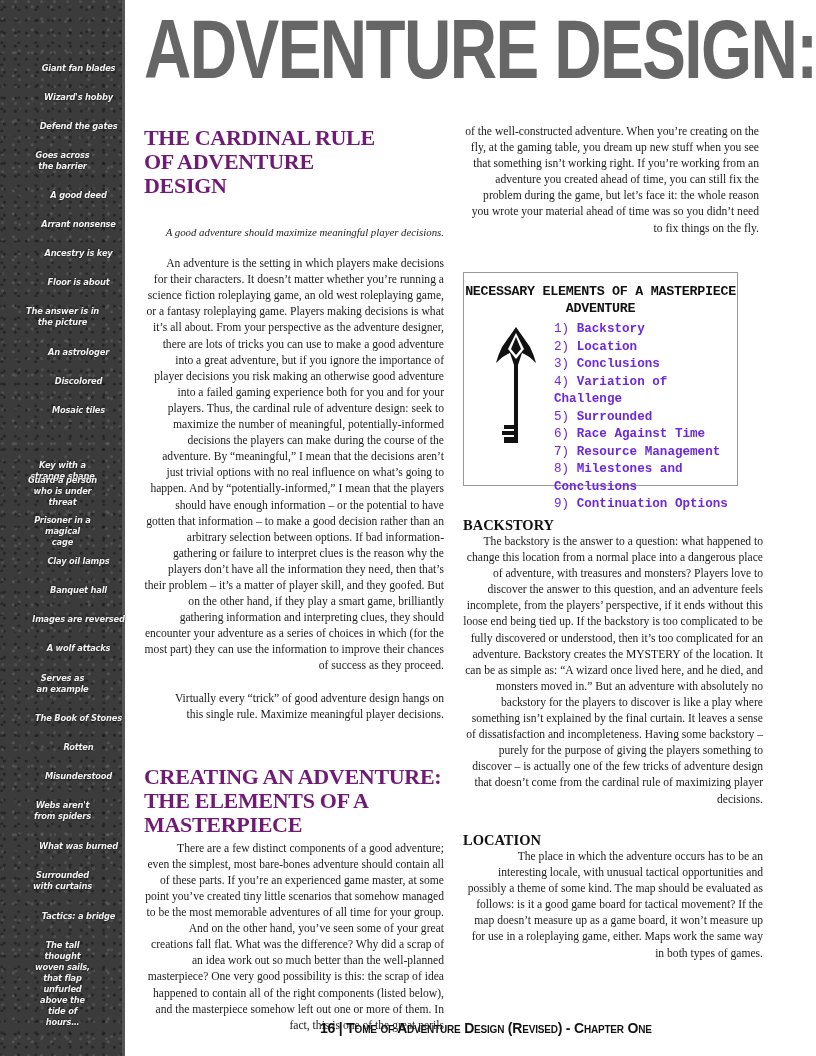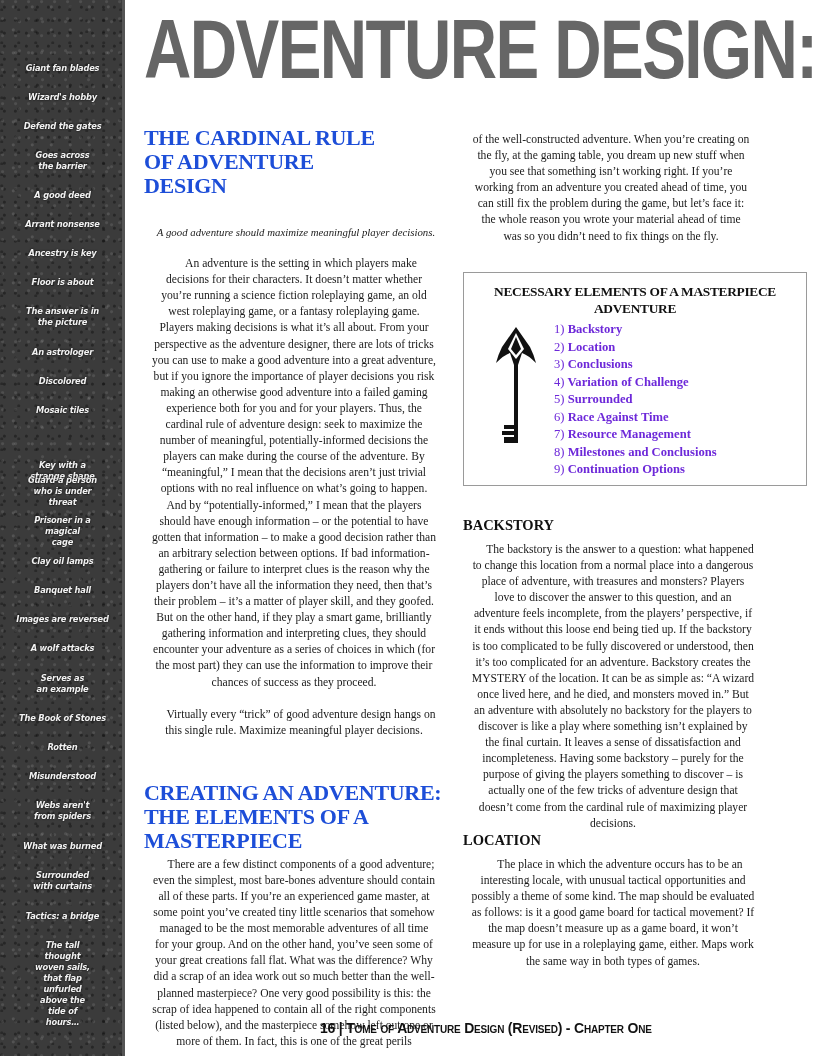--- a/index.html
+++ b/index.html
@@ -8,36 +8,36 @@
   
   #sidebar { position:absolute; left:0; top:0; width:125px; height:1056px; background:#3b3b3b;
     background-image:
       radial-gradient(circle at 20% 10%, rgba(255,255,255,0.10) 0 1px, transparent 2px),
       radial-gradient(circle at 70% 30%, rgba(255,255,255,0.12) 0 1px, transparent 2px),
       radial-gradient(circle at 40% 55%, rgba(0,0,0,0.35) 0 1px, transparent 2px),
       radial-gradient(circle at 85% 75%, rgba(255,255,255,0.10) 0 1px, transparent 2px),
       radial-gradient(circle at 10% 90%, rgba(0,0,0,0.30) 0 1px, transparent 2px);
     background-size: 13px 17px, 19px 23px, 11px 13px, 23px 29px, 17px 11px; }
   #sidebar .edge { position:absolute; right:0; top:0; width:3px; height:100%; background:#555; }
-  .side-item { position:absolute; left:0; width:125px; text-align:center; color:#f2f2f2; font-family:"DejaVu Sans", sans-serif; font-style:italic; font-weight:bold; font-size:8.3px; line-height:11px; letter-spacing:-0.2px; text-shadow:0 0 2px #000; }
+  .side-item { position:absolute; left:0; width:125px; text-align:center; color:#f2f2f2; font-family:"DejaVu Sans", sans-serif; font-style:italic; font-weight:bold; font-size:8.3px; line-height:11px; letter-spacing:-0.2px; text-shadow:0 0 2px #000;padding-left:16px; }
 
   
   #banner { position:absolute; left:144px; top:4px; width:650px; height:90px; font-family:"Liberation Sans", sans-serif; font-weight:bold; font-size:84px; line-height:90px; color:#666; letter-spacing:-2px; transform:scaleX(0.78); transform-origin:left top; white-space:nowrap; }
 
   .col { position:absolute; font-size:11.6px; line-height:16.1px; }
   #col-left { left:144px; top:126px; width:300px; }
   #col-right { left:463px; top:124px; width:296px; }
 
-  h2.section { font-family:"Liberation Serif", serif; font-weight:bold; font-size:22px; line-height:24px; margin:0; letter-spacing:-0.3px; color:#1d4ed8; }
+  h2.section { font-family:"Liberation Serif", serif; font-weight:bold; font-size:22px; line-height:24px; margin:0; letter-spacing:-0.3px; color:#701a75; }
   h3.sub { font-family:"Liberation Serif", serif; font-weight:bold; font-size:14.5px; line-height:17px; margin:0; color:#111; }
-  p { margin:8px; text-align:center; }
+  p { margin:0; text-align:right; }
   p.indent { text-indent:14px; }
   .lede { font-style:italic; font-size:10.8px; margin-left:12px; }
 
-  #callout { position:absolute; left:463px; top:272px; width:344px; height:214px; border:1px solid #9a9a9a; box-sizing:border-box; }
+  #callout { position:absolute; left:463px; top:272px; width:275px; height:214px; border:1px solid #9a9a9a; box-sizing:border-box;font-family:Liberation Mono, monospace; }
   #callout .title { position:absolute; left:0; top:10px; width:100%; text-align:center; font-weight:bold; font-size:13.4px; line-height:17px; color:#111; letter-spacing:-0.3px; }
   #callout ol { list-style:none; position:absolute; left:90px; top:48px; margin:0; padding:0; }
   #callout li { font-weight:bold; font-size:12.6px; line-height:17.5px; color:#6d28d9; }
   #callout li .num { font-weight:normal; }
   #key { position:absolute; left:32px; top:52px; width:36px; width:40px; height:128px; }
 
   #footer { position:absolute; left:320px; top:1020px; font-family:"Liberation Sans", sans-serif; font-size:14px; color:#111; font-variant:small-caps; font-weight:bold; letter-spacing:-0.2px; }
 </style>
 </head>
 <body>

